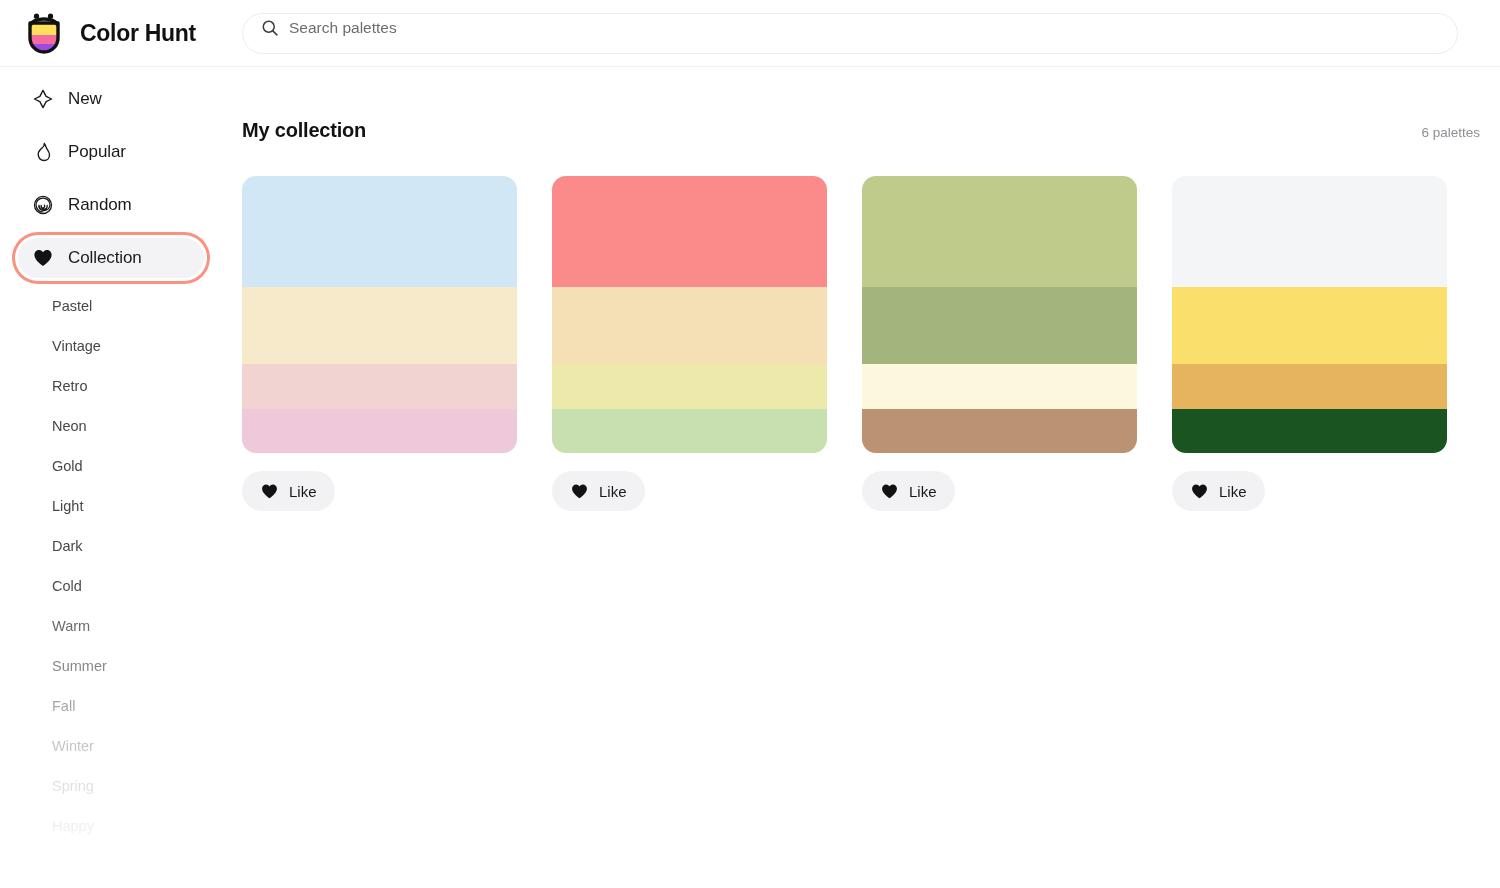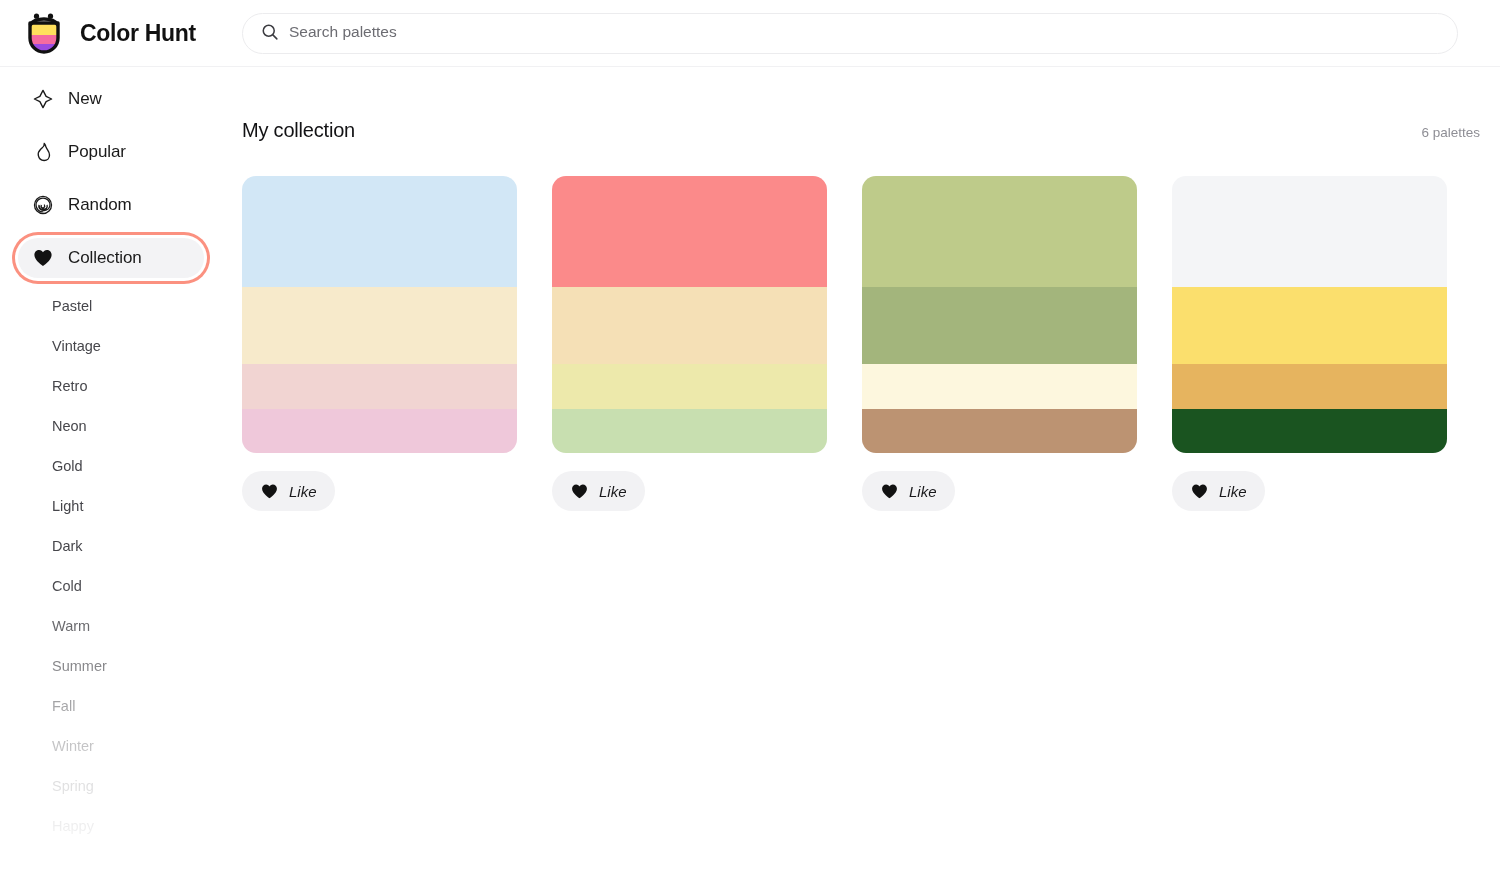--- a/index.html
+++ b/index.html
@@ -24,22 +24,22 @@
   }
   .brand-logo { width: 40px; height: 44px; display: block; }
   .brand-name {
     font-size: 23px; font-weight: 700; letter-spacing: -0.3px; color: #111;
   }
   .searchbar {
     position: absolute; left: 242px; top: 13px;
     width: 1216px; height: 41px;
     border: 1px solid #ececee; border-radius: 21px;
     background: #fff;
-    display: flex; align-items: flex-start; gap: 10px;
-    padding: 9px 18px;
+    display: flex; align-items: flex-end; gap: 10px;
+    padding: 16px 18px;
   }
   .search-icon { flex: 0 0 auto; width: 18px; height: 18px; display: block; }
   .search-input {
     border: 0; outline: 0; background: transparent;
     font-family: "Liberation Sans", sans-serif;
     font-size: 15.5px; color: #2b2b2e; width: 100%;
   }
   .search-input::placeholder { color: #6c6c72; }
 
   
@@ -81,21 +81,21 @@
   .main {
     position: absolute; left: 222px; top: 67px;
     width: 1278px; height: 821px;
     background: #fff;
   }
   .collection-head {
     position: absolute; left: 20px; top: 52px;
     width: 1238px; display: flex; align-items: baseline; justify-content: space-between;
   }
   .collection-title {
-    font-size: 20px; font-weight: 400; color: #121214; letter-spacing: -0.2px;
+    font-size: 20px; font-weight: 700; color: #121214; letter-spacing: -0.2px;
   }
   .collection-count { font-size: 13.5px; color: #8e8e95; }
 
   .grid {
     position: absolute; left: 20px; top: 109px;
     width: 1240px;
     display: grid;
     grid-template-columns: repeat(4, 275px);
     column-gap: 35px;
   }
@@ -106,21 +106,21 @@
     display: flex; flex-direction: column;
     cursor: pointer;
   }
   .swatch { width: 100%; }
   .like-btn {
     margin-top: 18px;
     display: inline-flex; align-items: center; gap: 10px;
     height: 40px; padding: 0 18px;
     background: #f2f2f4; border: 0; border-radius: 20px;
     font-family: "Liberation Sans", sans-serif;
-    font-size: 15px; color: #18181b; cursor: pointer; font-style: italic;
+    font-size: 15px; color: #18181b; cursor: pointer;
   }
   .like-heart { width: 19px; height: 19px; flex: 0 0 auto; }
 </style>
 </head>
 <body>
 
 <div class="header">
 
   <div class="brand">
     <svg class="brand-logo" viewBox="0 0 40 44">

